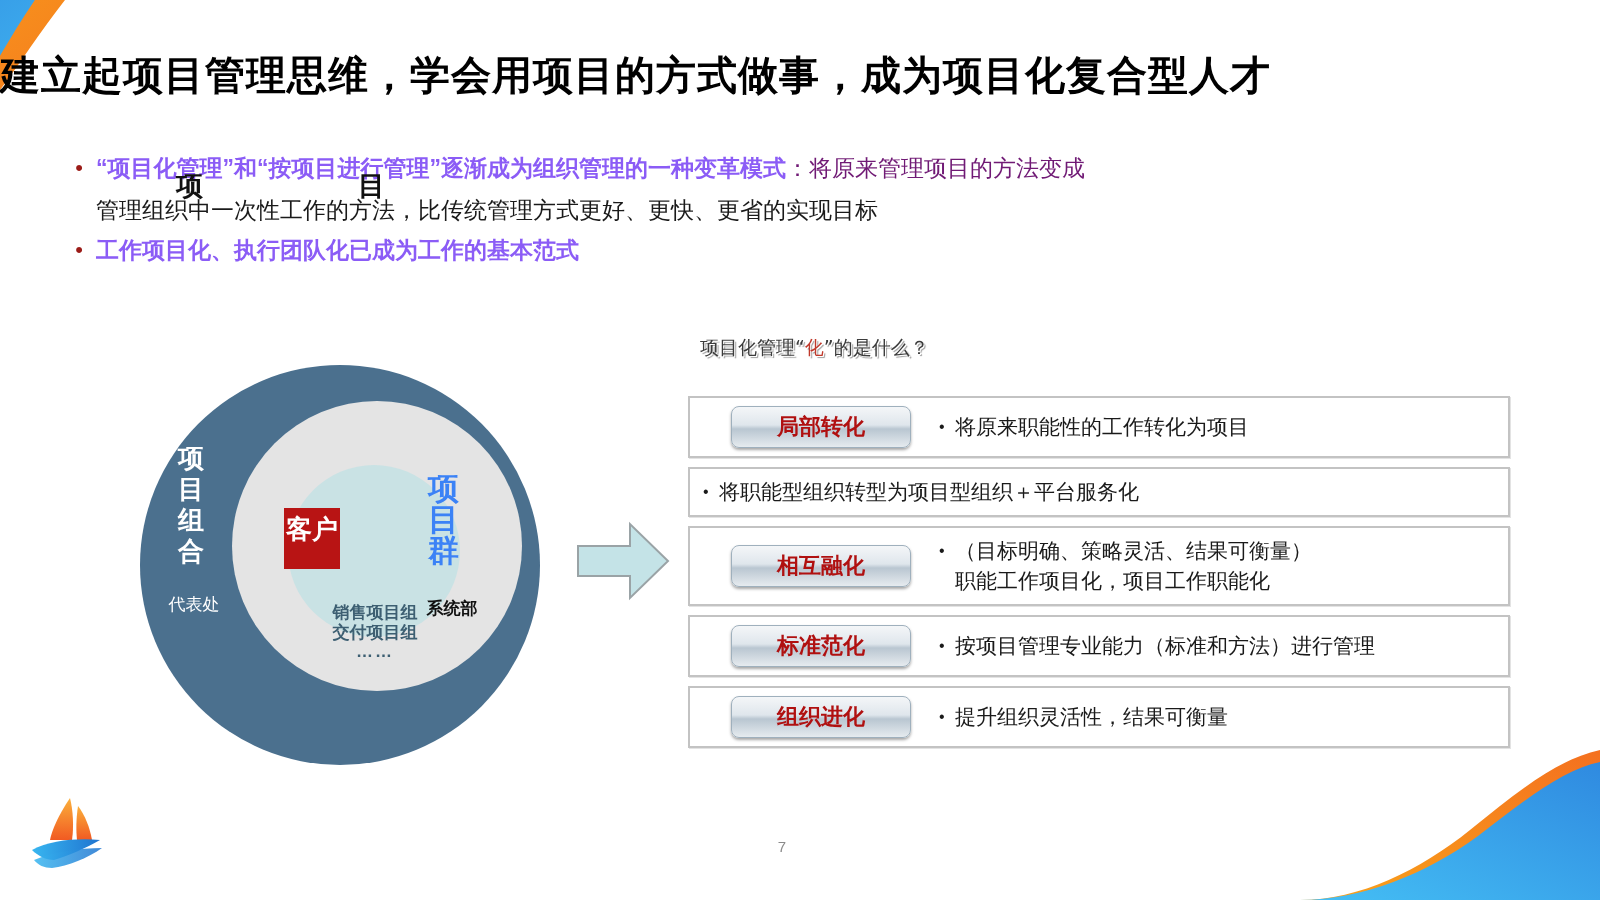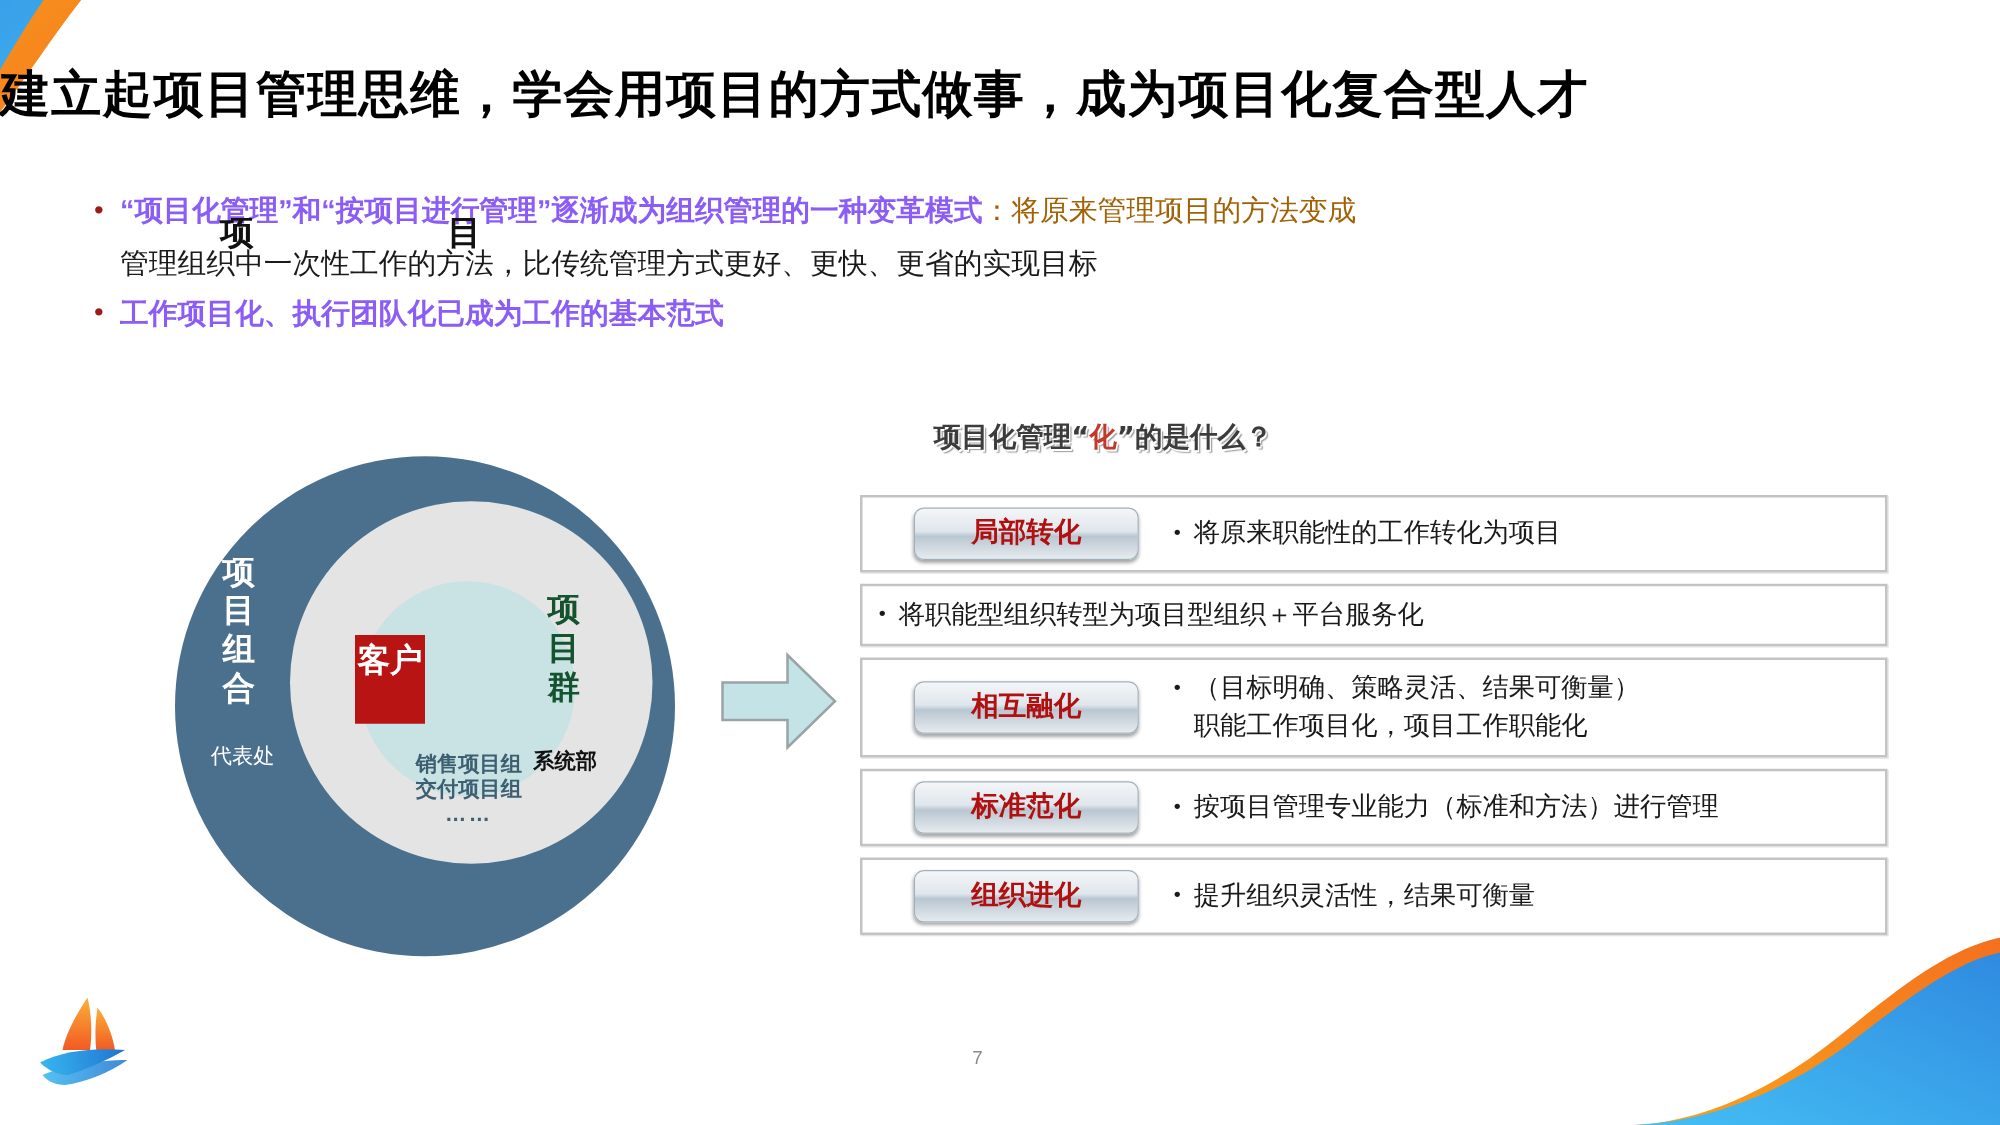--- a/index.html
+++ b/index.html
@@ -72,21 +72,21 @@
   .bullet-body {
     flex: 1;
     font-size: 23px;
     line-height: 40px;
   }
   .b-red {
     color: #8b5cf6;
     font-weight: bold;
   }
   .b-black {
-    color: #a16207;
+    color: #701a75;
     text-align: center;
   }
   .bullet-cont {
     margin-left: 34px;
     font-size: 23px;
     line-height: 40px;
     color: #1a1a1a;
   }
 
   
@@ -134,25 +134,24 @@
     color: #ffffff;
     font-weight: normal;
     font-size: 17px;
     text-align: center;
     font-family: "DejaVu Sans", "Liberation Sans", sans-serif;
   }
   .lbl-program {
     position: absolute;
     left: 288px; top: 108px;
     width: 46px;
-    color: #14532d;
-    font-weight: bold;
-    font-size: 26px;
+    color: #3b82f6;
+    font-weight: bold;
+    font-size: 31px;
     line-height: 31px;
-    text-align: center;
     font-family: "DejaVu Sans", "Liberation Sans", sans-serif;
   }
   .lbl-program-sub {
     position: absolute;
     left: 276px; top: 232px;
     width: 72px;
     color: #111111;
     font-weight: bold;
     font-size: 17px;
     text-align: center;
@@ -171,21 +170,21 @@
     left: 358px; top: 168px;
     font-size: 27px;
     font-weight: bold;
     color: #111111;
     font-family: "DejaVu Sans", "Liberation Sans", sans-serif;
   }
   .lbl-customer {
     position: absolute;
     left: 284px; top: 508px;
     width: 56px;
-    height: 71px;
+    height: 61px;
     background: #b81414;
     color: #ffffff;
     font-weight: bold;
     font-size: 26px;
     line-height: 34px;
     text-align: center;
     padding-top: 4px;
     box-sizing: border-box;
     font-family: "DejaVu Sans", "Liberation Sans", sans-serif;
   }
@@ -215,27 +214,26 @@
   .arrow {
     position: absolute;
     left: 576px; top: 518px;
     width: 94px; height: 86px;
   }
 
   
   .right-head {
     position: absolute;
     left: 700px; top: 335px;
-    font-size: 22px;
-    font-weight: bold;
+    font-size: 19px;
+    font-weight: normal;
     color: #3c3c3c;
     font-family: "DejaVu Sans", "Liberation Sans", sans-serif;
     text-shadow: 1px 1px 0 #ffffff, 2px 2px 1px #9a9a9a;
     white-space: nowrap;
-    margin-left: 47px;
   }
   .right-head .hl { color: #c0392b; }
 
   .rows {
     position: absolute;
     left: 688px; top: 396px;
     width: 822px;
   }
   .row {
     border: 2px solid #c3c3c3;

